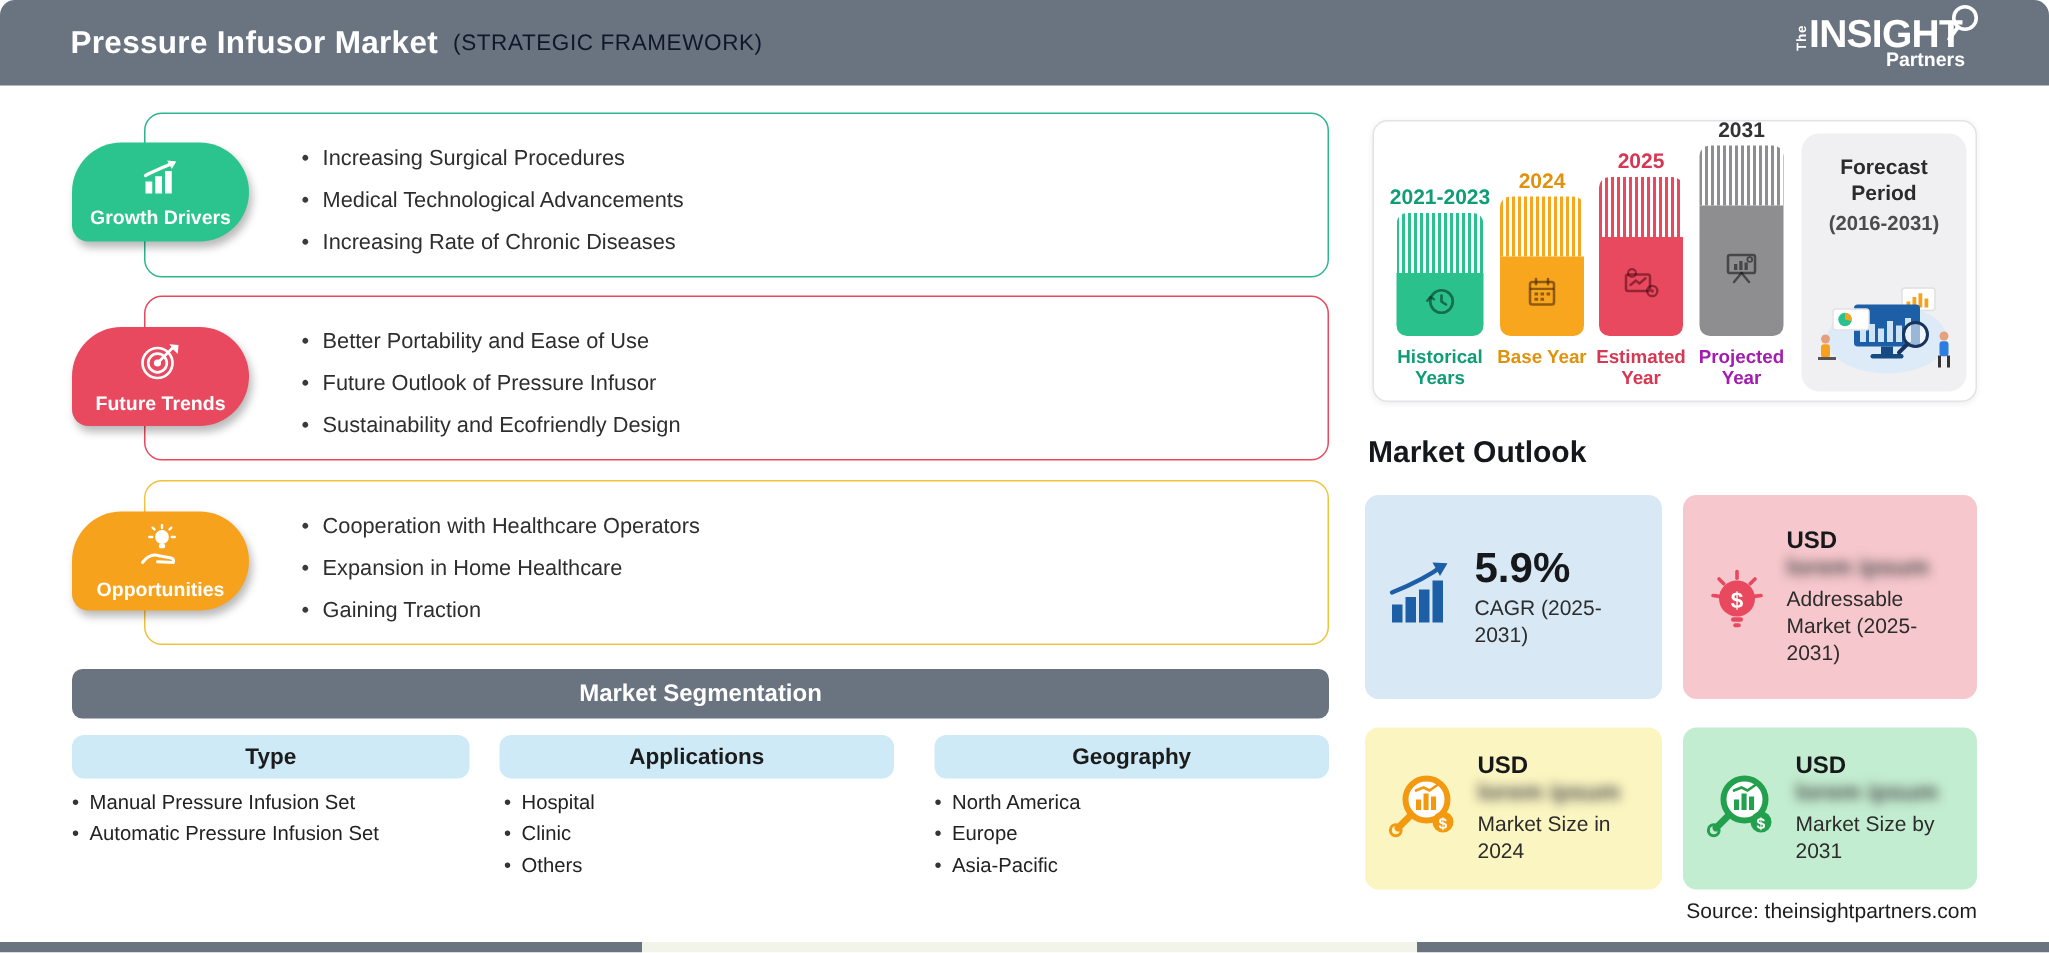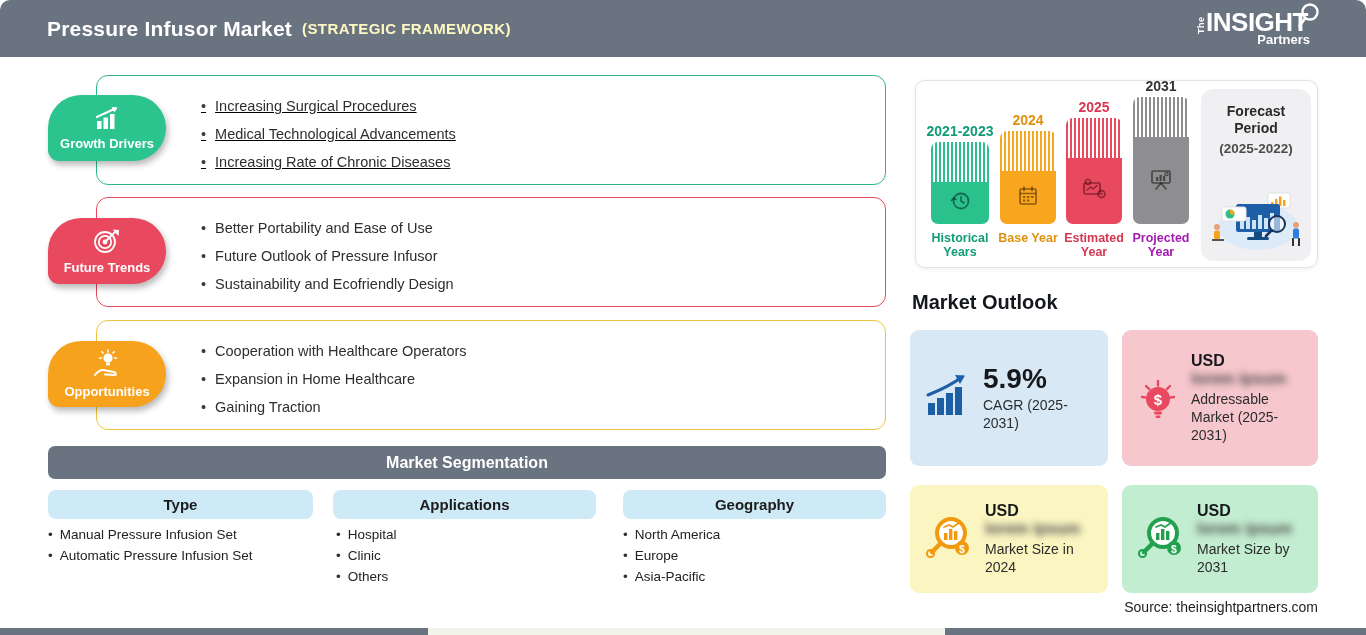--- a/index.html
+++ b/index.html
@@ -3,21 +3,21 @@
 <meta charset="utf-8">
 <style>
   * { margin:0; padding:0; box-sizing:border-box; }
   html,body { width:1366px; height:635px; background:#fff; font-family:"Liberation Sans", sans-serif; overflow:hidden; }
   #canvas { position:relative; width:1366px; height:635px; background:#fff; }
 
   
   .header { position:absolute; left:0; top:0; width:1366px; height:57px; background:#6a7380;
             border-radius:10px 10px 0 0; display:flex; align-items:center; padding-left:47px; }
   .header-title { color:#fff; font-size:21px; font-weight:bold; letter-spacing:.2px; }
-  .header-sub { color:#fef9c3; font-size:15px; font-weight:700; margin-left:10px; letter-spacing:.4px; }
+  .header-sub { color:#0f172a; font-size:15px; font-weight:400; margin-left:10px; letter-spacing:.4px; }
   .logo { position:absolute; right:58px; top:9px; color:#fff; }
   .logo-row { display:flex; align-items:flex-start; }
   .logo-the { font-size:9px; font-weight:bold; transform:rotate(-90deg) translateX(-6px); transform-origin:center; width:10px; letter-spacing:.5px; margin-top:9px; }
   .logo-insight { font-size:26px; font-weight:bold; letter-spacing:-.5px; line-height:26px; position:relative; }
   .logo-lens { position:absolute; right:-16px; top:-6px; }
   .logo-partners { font-size:13px; font-weight:bold; text-align:right; margin-top:-3px; margin-right:-2px; }
 
   
   .fw-box { position:absolute; left:96px; width:790px; height:110px; background:#fff;
             border:1.5px solid; border-radius:12px; }
@@ -91,21 +91,21 @@
           <svg width="26" height="30" viewBox="0 0 26 30">
               <circle cx="12" cy="9" r="7.5" fill="none" stroke="#fff" stroke-width="2.4"></circle>
               <line x1="7" y1="15.5" x2="1.5" y2="23" stroke="#fff" stroke-width="2.6" stroke-linecap="round"></line>
             </svg>
         </span>
       </div>
       <div class="logo-partners">Partners</div>
     </div>
   </div>
 
-  <div class="fw-box" style="top:75px;border-color:#2eb58f;text-decoration:underline;">
+  <div class="fw-box" style="top:75px;border-color:#2eb58f;">
     <ul class="fw-list">
       <li>Increasing Surgical Procedures</li>
       <li>Medical Technological Advancements</li>
       <li>Increasing Rate of Chronic Diseases</li>
     </ul>
   </div>
   <div class="badge" style="top:95px;background:#2bc48e;">
     <span>
       <svg width="34" height="26" viewBox="0 0 34 26">
           <rect x="7" y="16" width="4.5" height="8" fill="#fff"></rect>
@@ -259,21 +259,21 @@
               <path d="M13 17 l-5 6 M13 17 l5 6" stroke="rgba(0,0,0,.5)" stroke-width="1.6" stroke-linecap="round"></path>
               <circle cx="18.5" cy="8" r="1.6" fill="none" stroke="rgba(0,0,0,.5)" stroke-width="1.2"></circle>
             </svg>
         </span>
       </div>
     </div>
     <div class="tbar-caption" style="left:205px;color:#a21caf;">Projected Year</div>
 
     <div class="forecast-box">
       <div class="forecast-label">Forecast Period</div>
-      <div class="forecast-range">(2025-2022)</div>
+      <div class="forecast-range">(2016-2031)</div>
       <div class="forecast-illustration">
         <svg width="100" height="64" viewBox="0 0 100 64">
           <ellipse cx="52" cy="40" rx="40" ry="23" fill="#ddeaf8"></ellipse>
           <rect x="62" y="6" width="22" height="15" rx="2" fill="#fff" stroke="#e0e0e0"></rect>
           <rect x="65" y="15" width="2.5" height="4" fill="#f6a21c"></rect>
             <rect x="69" y="12" width="2.5" height="7" fill="#f6a21c"></rect>
             <rect x="73" y="9.5" width="2.5" height="9.5" fill="#f6a21c"></rect>
             <rect x="77" y="13" width="2.5" height="6" fill="#f6a21c"></rect>
           <rect x="30" y="17" width="44" height="28" rx="2.5" fill="#1d5fa6"></rect>
           <rect x="34" y="34" width="4" height="8" fill="#cfe3f7"></rect>

